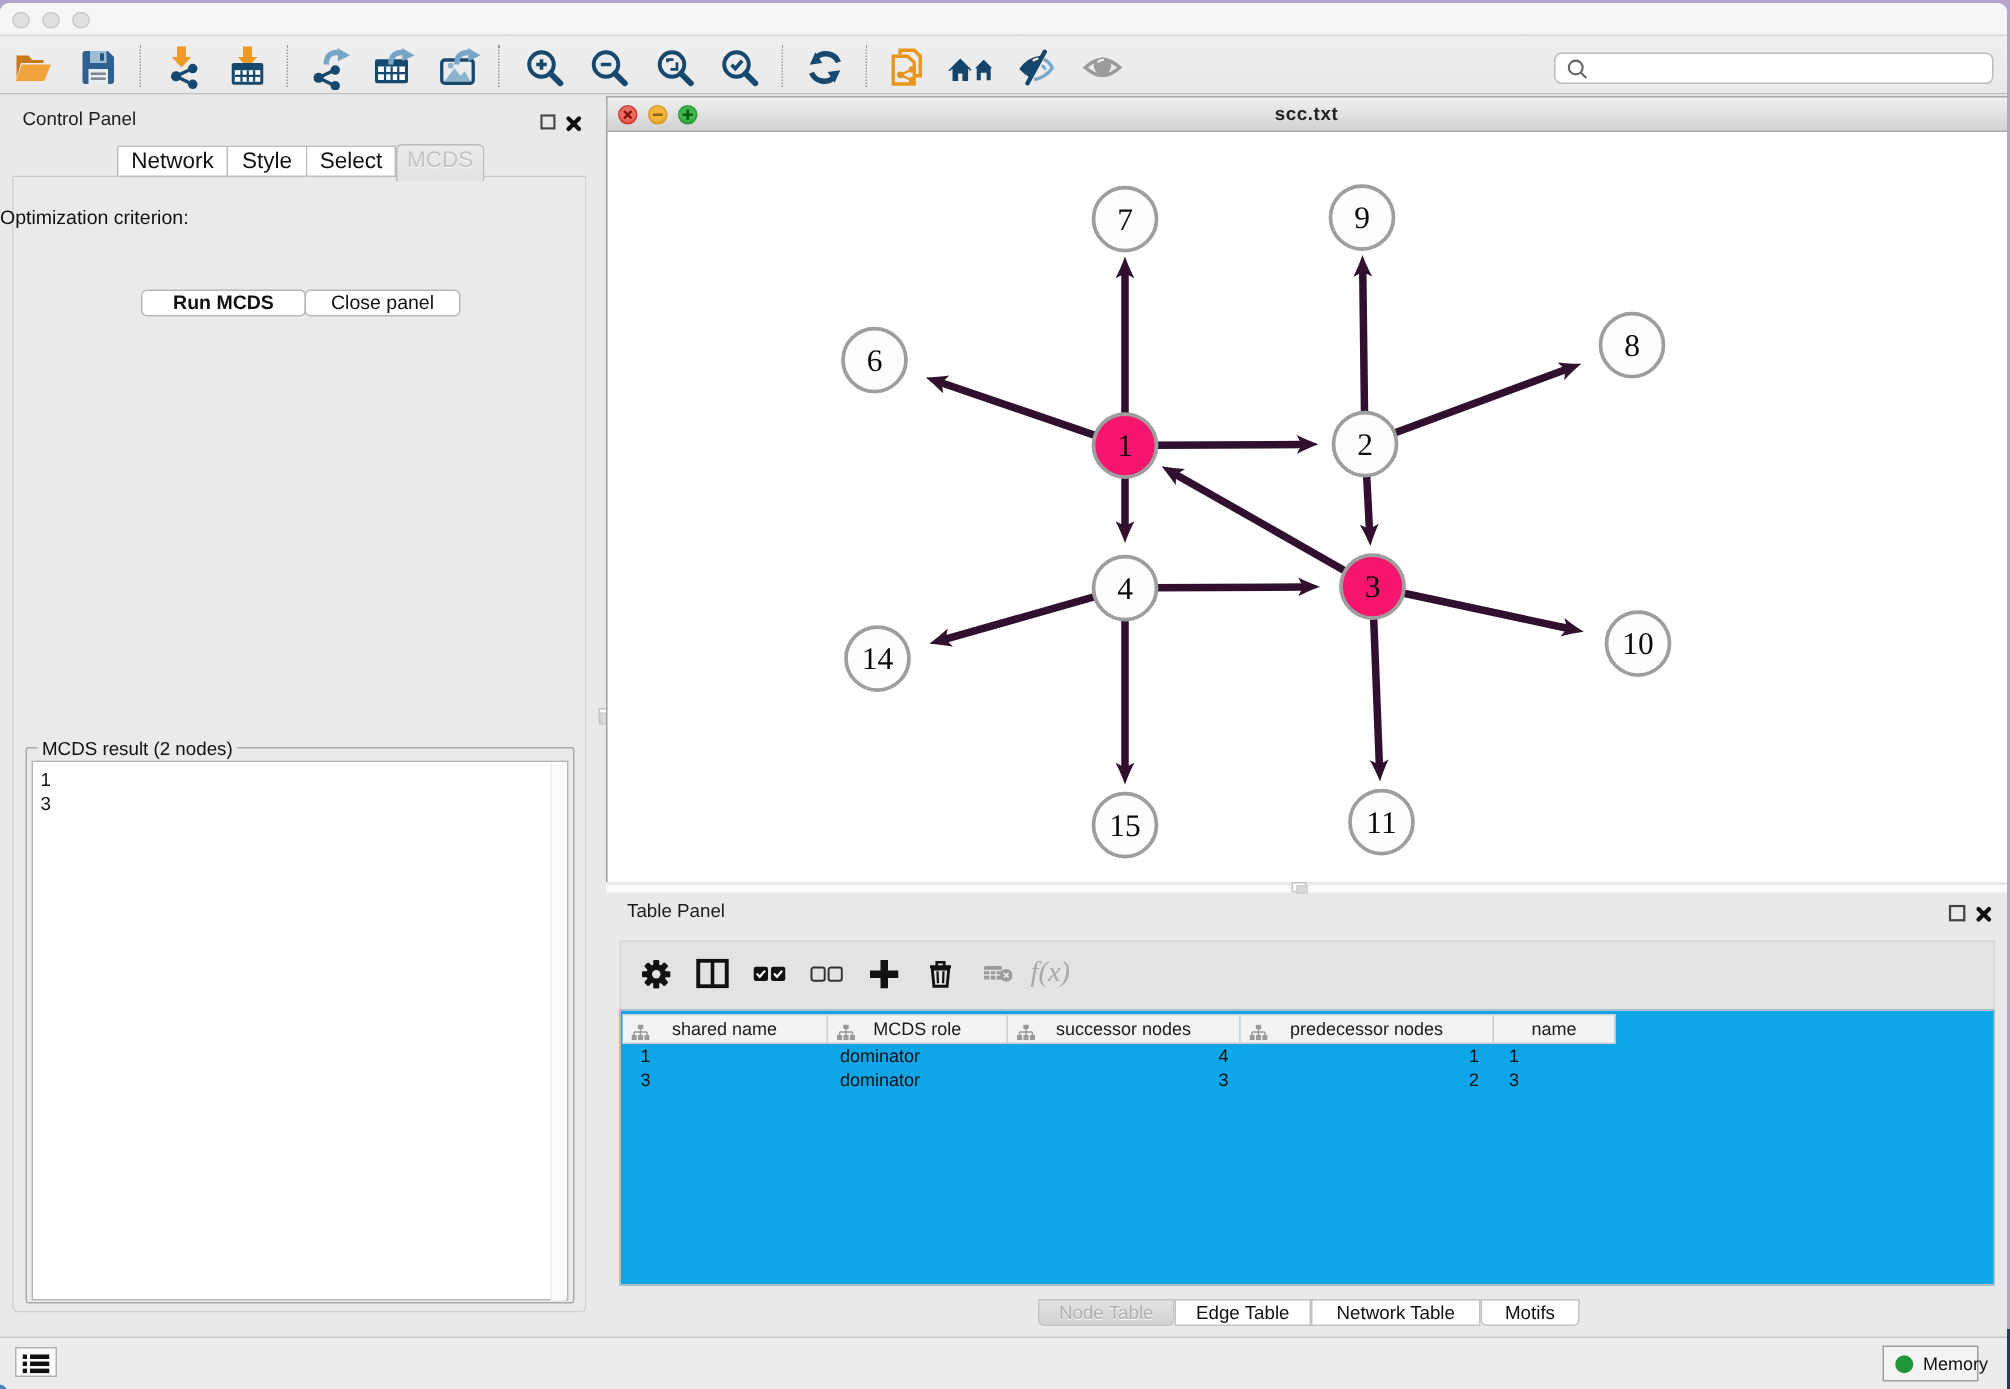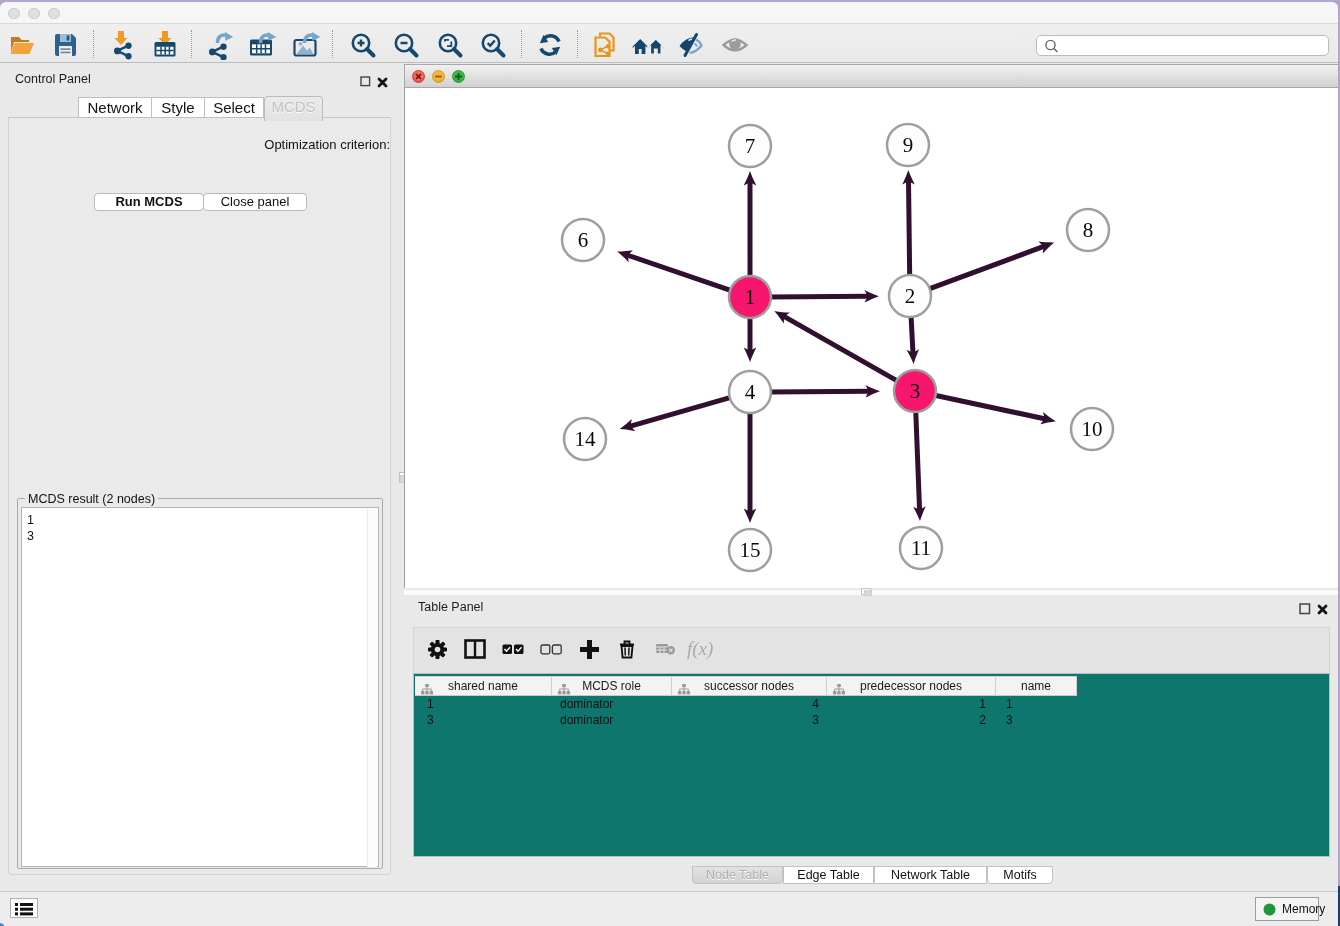--- a/index.html
+++ b/index.html
@@ -15,41 +15,41 @@
 #toolbar { position:absolute; left:0; top:21px; width:1338px; height:40px; background:linear-gradient(#efefef,#e9e9e9); border-top:1px solid #d9d9d9; border-bottom:1px solid #bdbdbd; }
 .tsep { position:absolute; top:6px; height:28px; width:0; border-left:1px dotted #9a9a9a; }
 #searchbox { position:absolute; left:1036px; top:11px; width:293px; height:21px; background:#fff; border:1px solid #bbb; border-radius:5px; }
 
 #mainbg { position:absolute; left:0; top:61px; width:1338px; height:829px; background:#e9e9e9; }
 
 #cp-title { position:absolute; left:15px; top:70px; font-size:12.5px; color:#1c1c1c; }
 .tab { position:absolute; top:95px; height:21px; background:#fff; border:1px solid #bfbfbf; font-size:15px; color:#111; text-align:center; line-height:19px; z-index:4; }
 #tab-mcds { background:linear-gradient(#ebebeb,#e2e2e2); color:#c3c3c3; text-shadow:0 1px 0 #fafafa; border-radius:4px 4px 0 0; border-color:#bbb; border-bottom:none; }
 #cp-box { position:absolute; left:8px; top:115px; width:383px; height:758px; border-radius:0 0 4px 4px; background:#eaeaea; border:1px solid #d2d2d2; border-top:1px solid #c6c6c6; }
-#opt-label { position:absolute; left:0; top:135px; width:390px; text-align:right; font-size:13px; color:#111; }
+#opt-label { position:absolute; left:0; top:135px; width:390px; text-align:left; font-size:13px; color:#111; }
 #dropdown { position:absolute; left:44px; top:157px; width:311px; height:21px; background:#fff; border:1px solid #b3b3b3; border-radius:4px; font-size:13px; color:#111; line-height:19px; padding-left:13px; }
 .btn { position:absolute; top:191px; height:18px; background:#fff; border:1px solid #b9b9b9; border-radius:4px; font-size:13px; color:#111; text-align:center; line-height:16px; }
 
 #grp { position:absolute; left:17px; top:496px; width:366px; height:371px; border:1px solid #ababab; border-radius:2px; }
 #grp-label { position:absolute; left:25px; top:490px; background:#eaeaea; padding:0 3px; font-size:12.5px; color:#111; }
 #grp-list { position:absolute; left:21px; top:505px; width:358px; height:360px; background:#fff; border:1px solid #b5b5b5; font-size:12.5px; color:#111; }
 #grp-sb { position:absolute; right:1px; top:1px; width:10px; height:358px; background:#fcfcfc; border-left:1px solid #ececec; }
 
 #vsplit-handle { position:absolute; left:398.5px; top:470px; width:6px; height:11px; background:#fff; border:1px solid #c2c2c2; } #vsplit-handle:after { content:""; position:absolute; left:0.5px; top:1.5px; width:3.5px; height:6.5px; background:#d9d9d9; border:1px solid #cfcfcf; }
 #hsplit-handle { position:absolute; left:861px; top:586px; width:10px; height:7px; background:#fff; border:1px solid #c2c2c2; } #hsplit-handle:after { content:""; position:absolute; left:1.5px; top:0.5px; width:6.5px; height:4px; background:#d9d9d9; border:1px solid #cfcfcf; }
 
 #sccbar { position:absolute; left:404px; top:62px; width:934px; height:24px; background:linear-gradient(#f0f0f0,#d2d2d2); border:1px solid #a8a8a8; border-right:none; }
 #scctitle { position:absolute; left:404px; top:67px; width:934px; text-align:center; font-weight:bold; font-size:12.5px; color:#222; letter-spacing:0.4px; }
 .mac { position:absolute; top:68px; width:13px; height:13px; border-radius:50%; }
 #sccview { position:absolute; left:404px; top:86px; width:934px; height:500px; background:#fff; border-left:1px solid #9d9d9d; }
 #netsvg { position:absolute; left:405px; top:86px; }
 
 #tp-title { position:absolute; left:418px; top:598px; font-size:12.5px; color:#1c1c1c; }
 #tp-toolbar { position:absolute; left:413px; top:625px; width:917px; height:46px; background:#e3e3e3; border:1px solid #d5d5d5; border-bottom:none; }
-#tp-table { position:absolute; left:413px; top:671px; width:917px; height:184px; background:#0f766e; border:1px solid #bdbdbd; }
+#tp-table { position:absolute; left:413px; top:671px; width:917px; height:184px; background:#0ea5e9; border:1px solid #bdbdbd; }
 .th { position:absolute; top:2px; height:20px; border-top:1px solid #d4d4d4; background:#f3f3f3; border-right:1px solid #cfcfcf; border-bottom:1px solid #c9c9c9; font-size:12px; color:#1a1a1a; text-align:center; line-height:19px; }
 .td { position:absolute; font-size:12px; color:#111; height:16px; line-height:16px; }
 .btab { position:absolute; top:864px; height:18px; background:#fff; border:1px solid #c2c2c2; font-size:12.5px; color:#111; text-align:center; line-height:16px; }
 
 #statusbar { position:absolute; left:0; top:889px; width:1338px; height:35px; background:#ececec; border-top:1px solid #c8c8c8; }
 #listbtn { position:absolute; left:10px; top:896px; width:28px; height:20px; background:#fdfdfd; border:1px solid #b2b2b2; }
 #membtn { position:absolute; left:1255px; top:895px; width:64px; height:24px; background:#f4f4f4; border:1px solid #9d9d9d; font-size:12px; color:#111; text-align:left; padding-left:26px; line-height:22px; }
 svg.abs { display:block; }
 </style>
 </head>
@@ -221,20 +221,21 @@
   <div id="grp"></div>
   <div id="grp-label">MCDS result (2 nodes)</div>
   <div id="grp-list">
     <div style="position:absolute; left:5px; top:5px;">1</div>
     <div style="position:absolute; left:5px; top:21px;">3</div>
     <div id="grp-sb"></div>
   </div>
   <div id="vsplit-handle"></div>
 
   <div id="sccbar"></div>
+  <div id="scctitle">scc.txt</div>
   <div class="mac" style="left:412px;background:radial-gradient(circle at 50% 30%, #ee6b60 55%, #ce3a31);border:0.5px solid #ce3a31;"></div>
     <svg class="abs" style="left:412px;top:68px;" width="13" height="13" viewBox="0 0 13 13">
       <path d="M4 4 L9 9 M9 4 L4 9" stroke="#7e0f08" stroke-width="1.6"></path>
     </svg>
     <div class="mac" style="left:432px;background:radial-gradient(circle at 50% 30%, #f6b63c 55%, #d59a1f);border:0.5px solid #d59a1f;"></div>
     <svg class="abs" style="left:432px;top:68px;" width="13" height="13" viewBox="0 0 13 13">
       <line x1="3.2" y1="6.5" x2="9.8" y2="6.5" stroke="#8a6313" stroke-width="1.8"></line>
     </svg>
     <div class="mac" style="left:452px;background:radial-gradient(circle at 50% 30%, #3fb84b 55%, #2b9a33);border:0.5px solid #2b9a33;"></div>
     <svg class="abs" style="left:452px;top:68px;" width="13" height="13" viewBox="0 0 13 13">

